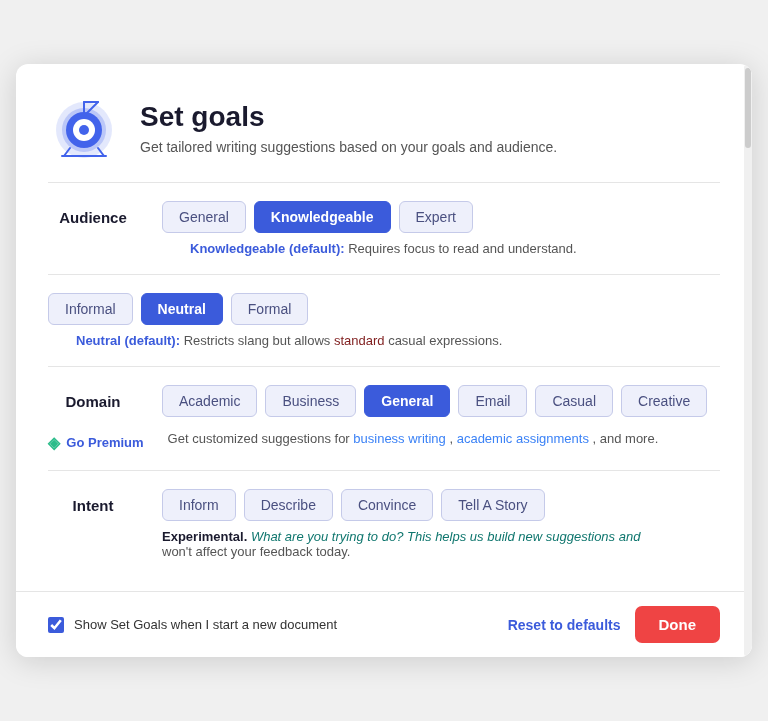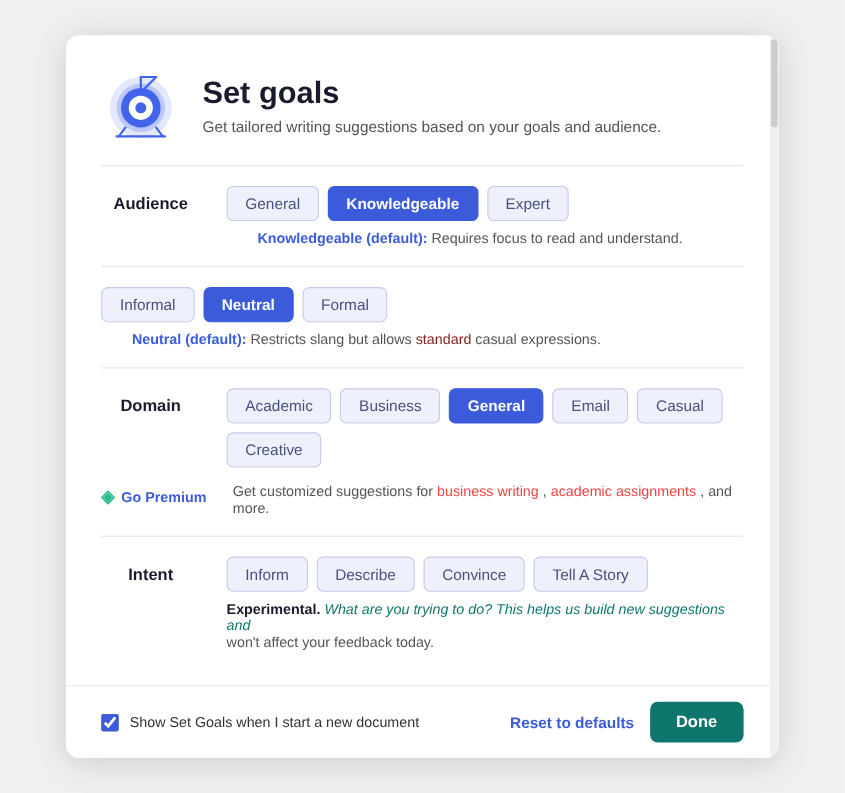--- a/index.html
+++ b/index.html
@@ -7,21 +7,21 @@
       font-family: -apple-system, BlinkMacSystemFont, 'Segoe UI', sans-serif;
       background: #f0f0f0;
       display: flex;
       justify-content: center;
       align-items: center;
       min-height: 100vh;
     }
     .modal {
       background: #fff;
       border-radius: 12px;
-      width: 648px;
+      width: 736px;
       max-width: 100%;
       box-shadow: 0 4px 30px rgba(0,0,0,0.15);
       overflow: hidden;
       position: relative;
     }
     .modal-content {
       padding: 28px 32px 0 32px;
     }
     .header {
       display: flex;
@@ -116,21 +116,21 @@
     .diamond-icon {
       color: #2bbc8a;
       font-size: 16px;
     }
     .premium-hint {
       font-size: 13px;
       color: #555;
       flex: 1;
     }
     .premium-hint .highlight {
-      color: #ef4444;
+      color: #3b82f6;
     }
     .premium-row {
       display: flex;
       align-items: flex-start;
       gap: 24px;
       margin-top: 4px;
       margin-bottom: 6px;
     }
     .experimental-hint {
       font-size: 13px;
@@ -176,21 +176,21 @@
       font-size: 14px;
       font-weight: 600;
       color: #3b5bdb;
       background: none;
       border: none;
       cursor: pointer;
       font-family: inherit;
       padding: 0;
     }
     .btn-done {
-      background: #0f766e;
+      background: #ef4444;
       color: #fff;
       border: none;
       border-radius: 7px;
       padding: 10px 24px;
       font-size: 15px;
       font-weight: 600;
       cursor: pointer;
       font-family: inherit;
     }
     .scrollbar {

